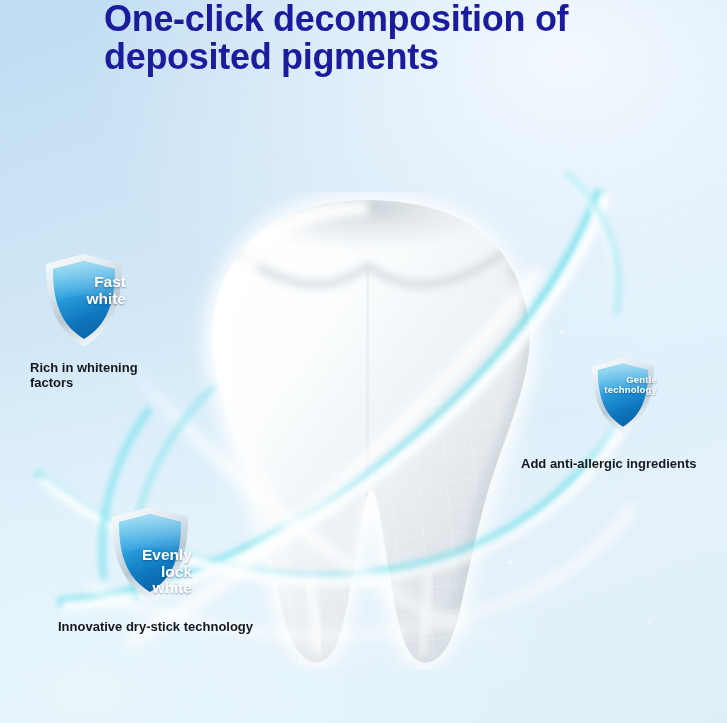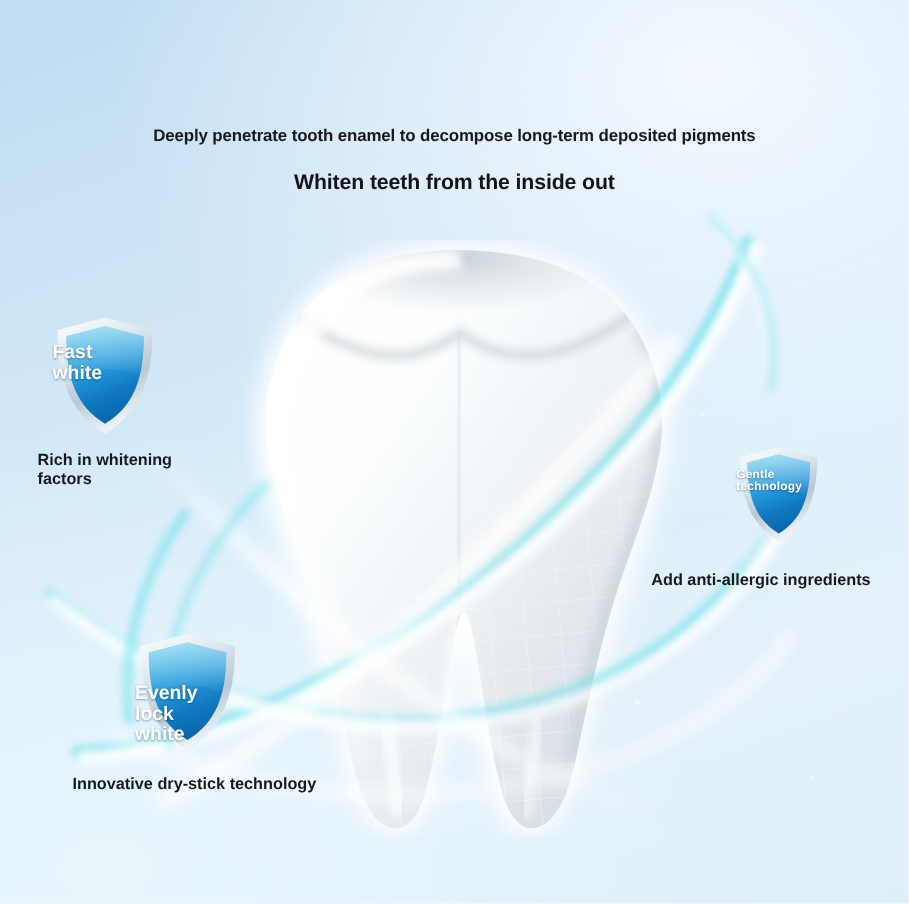--- a/index.html
+++ b/index.html
@@ -82,21 +82,21 @@
   .ribbons svg { display: block; width: 100%; height: 100%; }
 
   
   .shield {
     position: absolute;
   }
   .shield svg { display: block; width: 100%; height: 100%; }
   .shield-text {
     position: absolute;
     left: 0; right: 0;
-    text-align: left;
+    text-align: right;
     color: #ffffff;
     font-weight: bold;
     line-height: 1.08;
     text-shadow: 0 1px 2px rgba(0,40,90,0.45);
     white-space: pre-line;
   }
 
   #shield-fast   { left: 42px;  top: 252px; width: 84px;  height: 98px; }
   #shield-fast .shield-text   { top: 22px; font-size: 15.5px; }
 
@@ -127,24 +127,23 @@
     pointer-events: none;
   }
 </style>
 </head>
 <body>
 
 <div id="poster">
 
   <div class="ambient"></div>
 
-
-  <div class="subtitle-1">Deeply penetrate tooth enamel to decompose long-term deposited pigments</div>
-
-  <div class="subtitle-2">Whiten teeth from the inside out</div>
+  <div class="title">One-click decomposition of deposited pigments</div>
+
+
 
   <div class="tooth-wrap">
     <svg viewBox="0 0 404 478" xmlns="http://www.w3.org/2000/svg">
       <defs>
 
         <linearGradient id="toothBody" x1="0.08" y1="0.05" x2="0.95" y2="0.95">
           <stop offset="0%" stop-color="#ffffff"></stop>
           <stop offset="28%" stop-color="#fbfdfe"></stop>
           <stop offset="55%" stop-color="#eef2f5"></stop>
           <stop offset="78%" stop-color="#dfe5ea"></stop>

